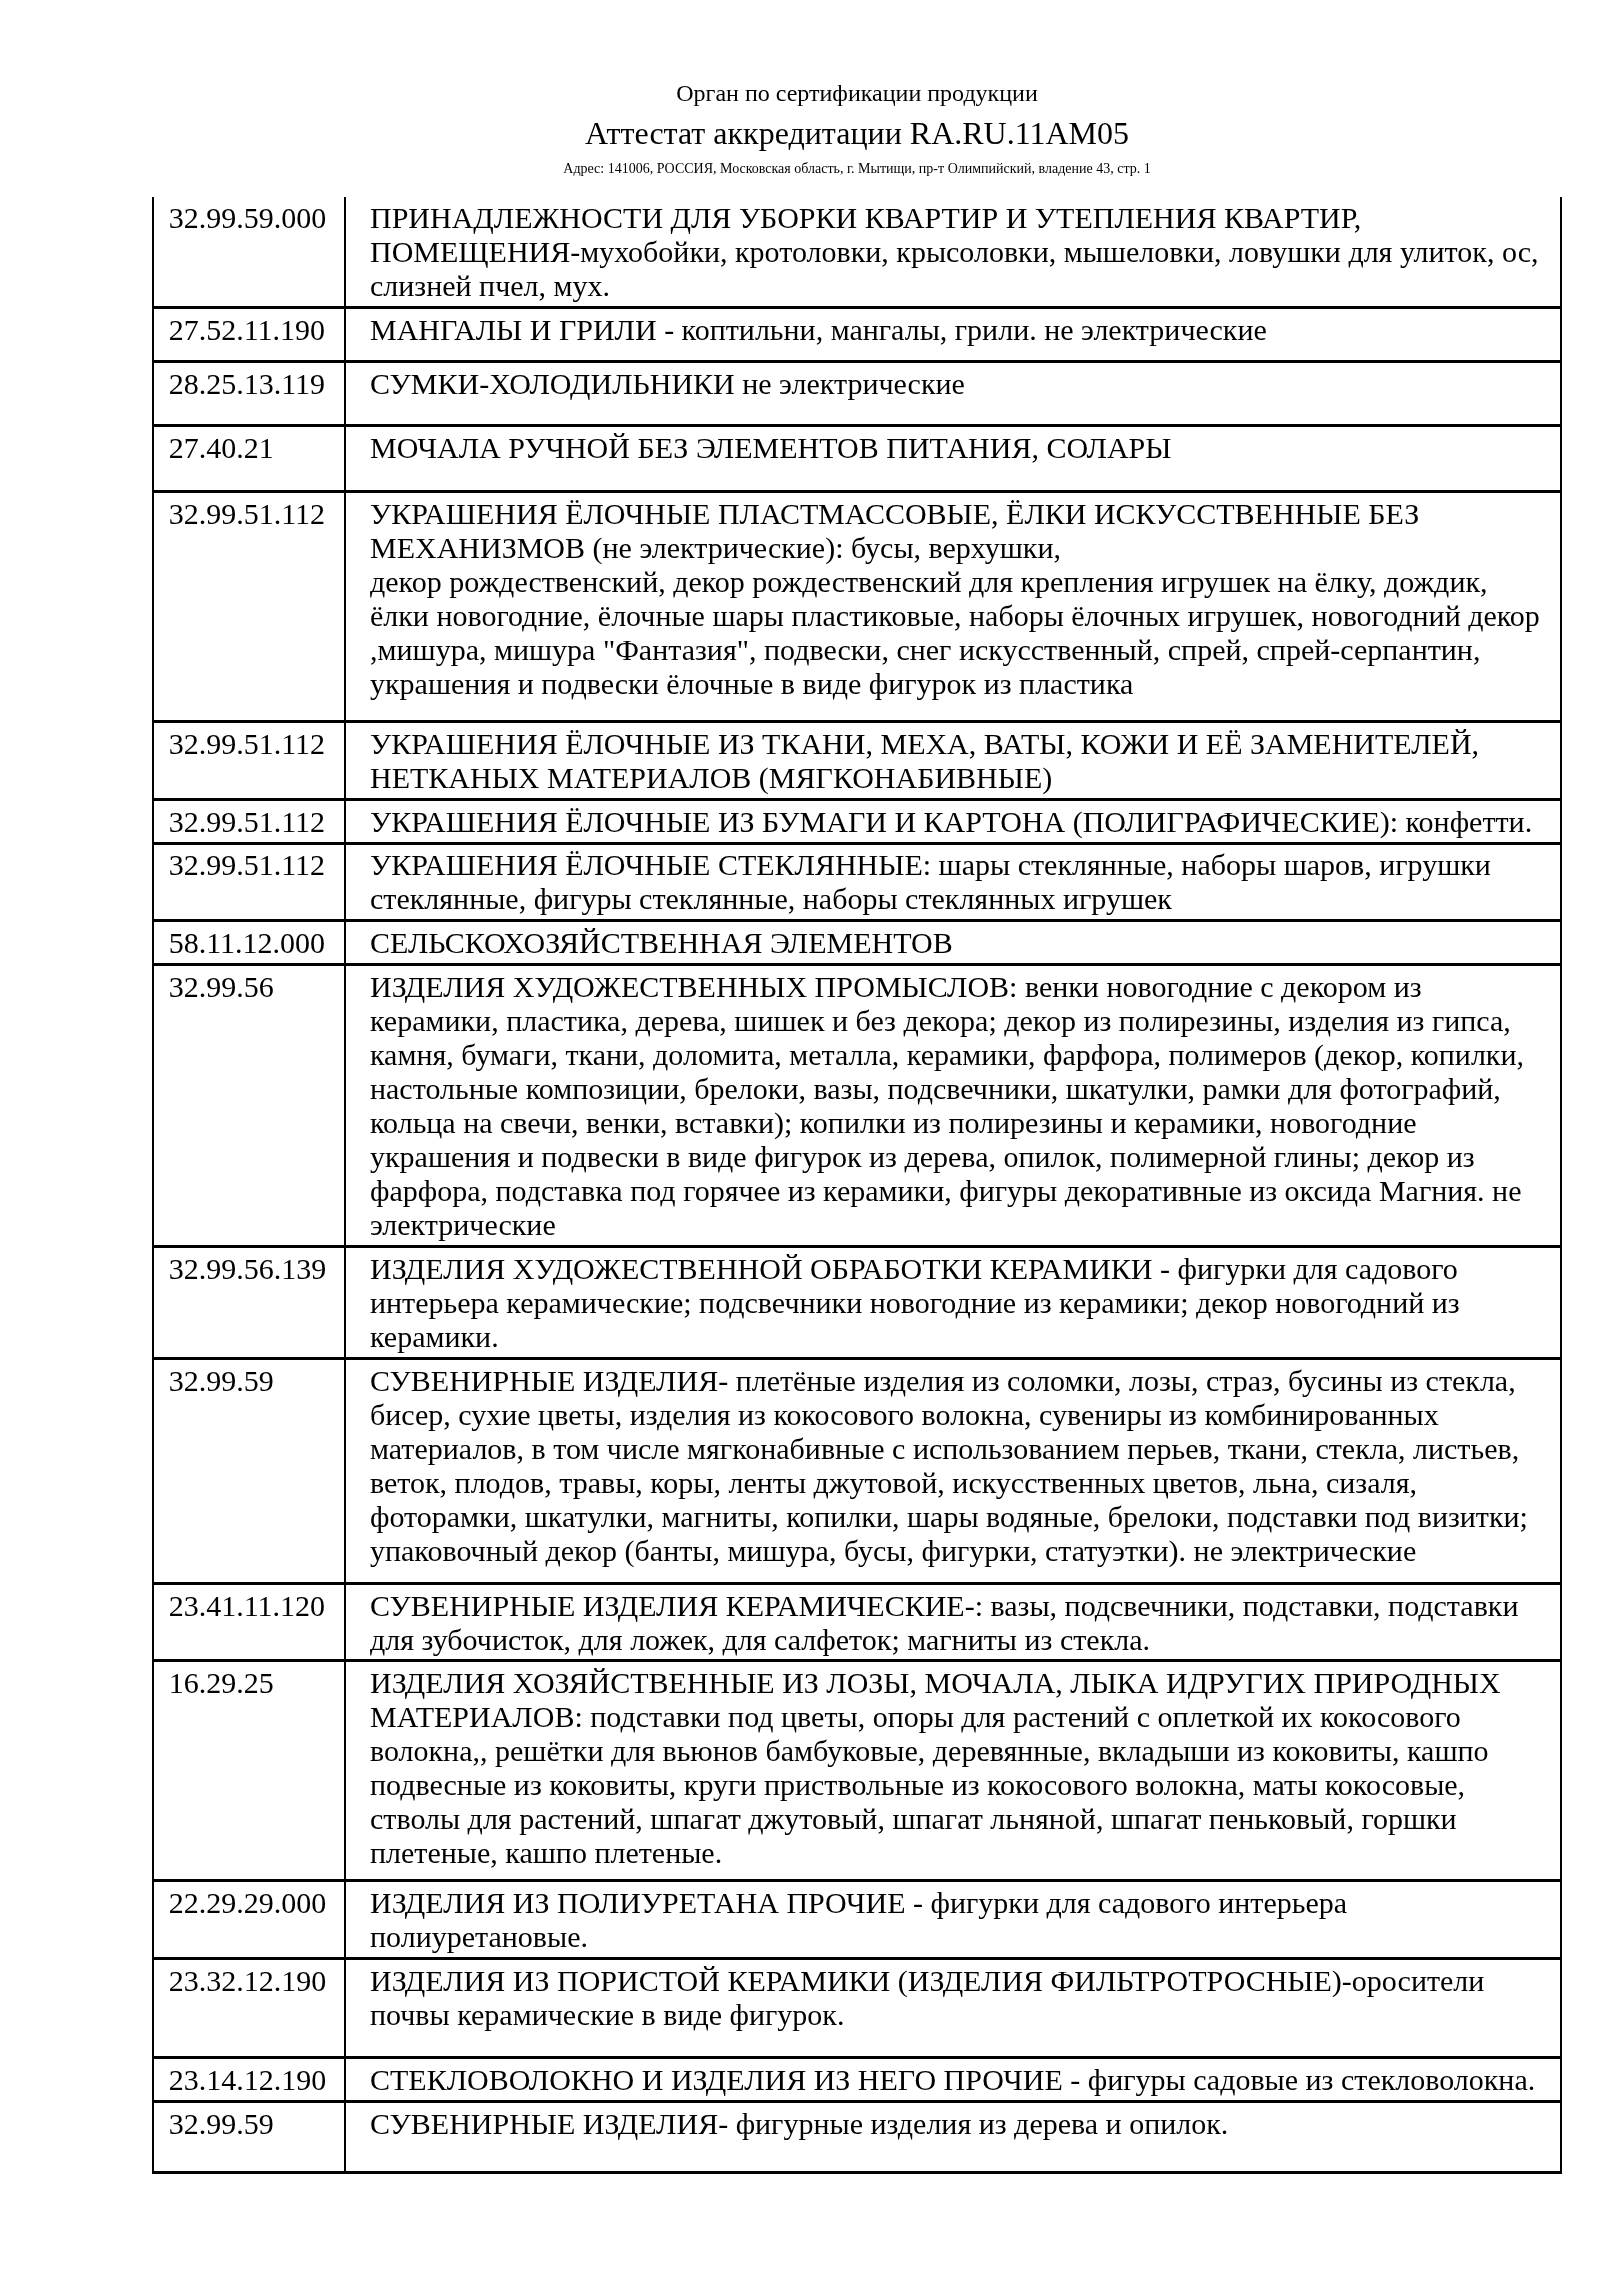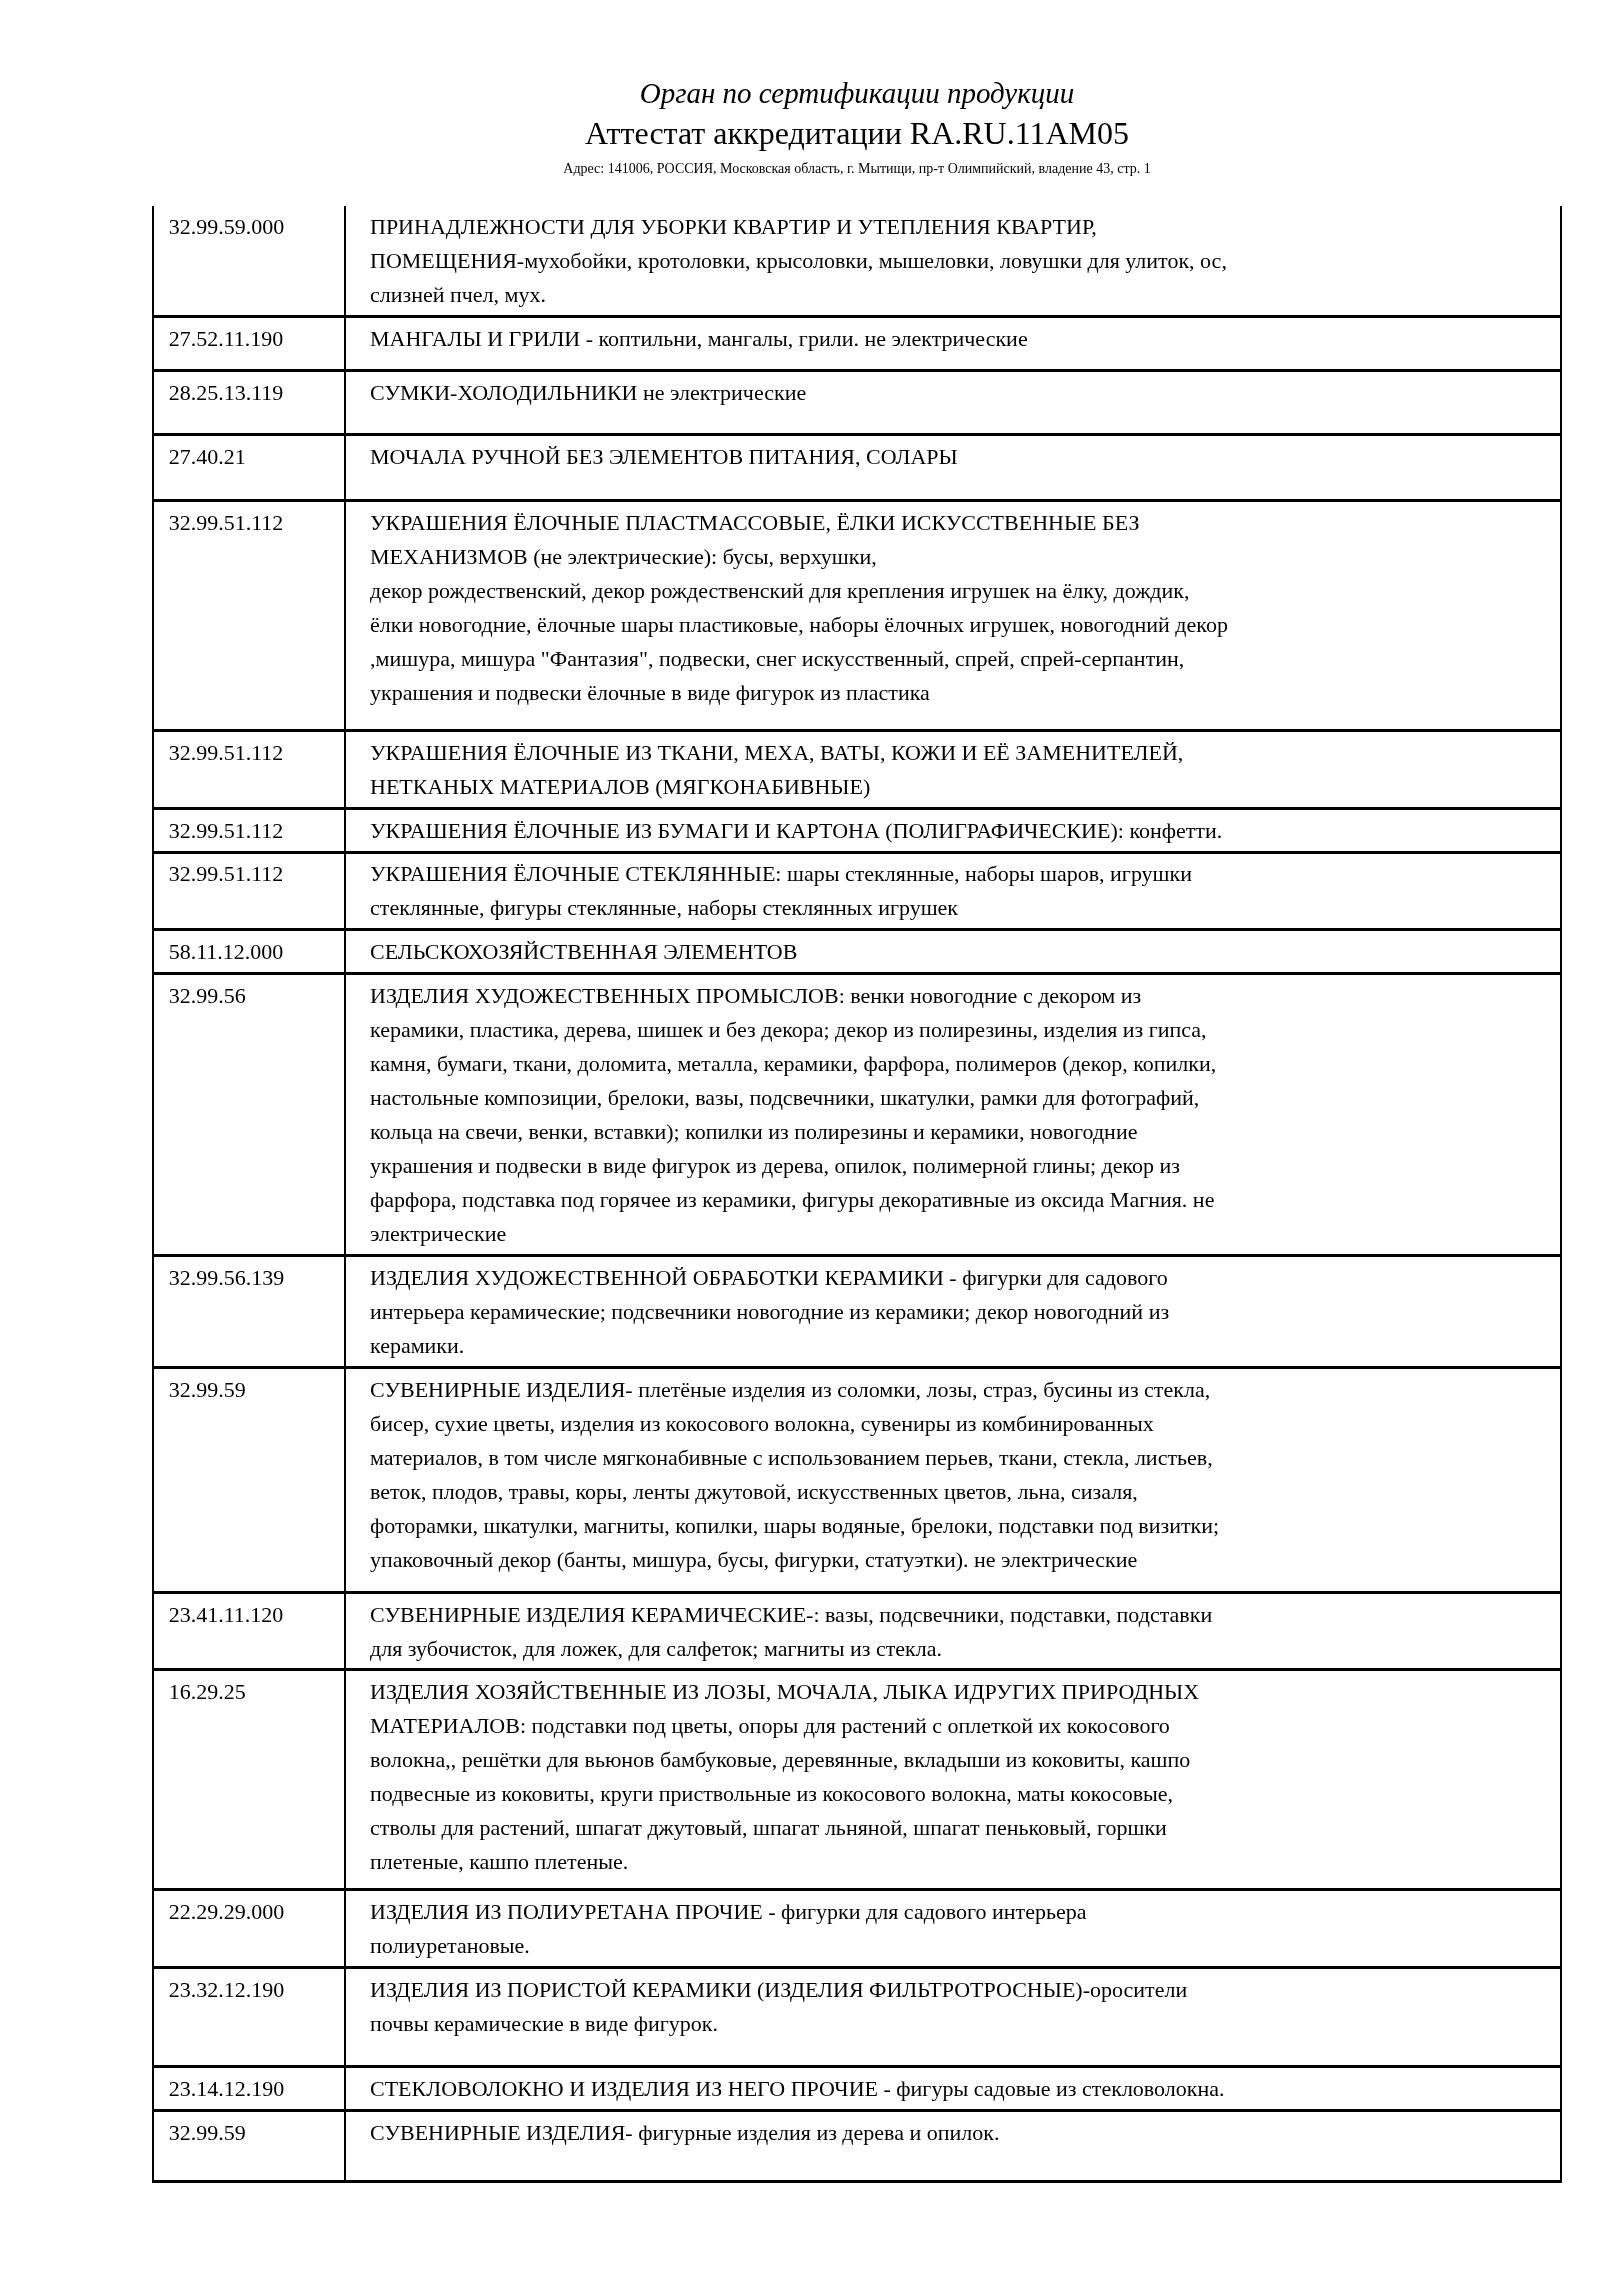--- a/index.html
+++ b/index.html
@@ -21,33 +21,33 @@
     box-sizing: border-box;
     padding-top: 74px;
   }
   .content {
     margin-left: 152px;
     width: 1410px;
   }
   .doc-header {
     text-align: center;
   }
-  .doc-header .h-line1 { font-size: 29px; line-height: 39px; font-style: italic; }
+  .doc-header .h-line1 { font-size: 24px; line-height: 39px; }
   .doc-header .h-line2 { font-size: 27.4px; line-height: 39px; }
   .doc-header .h-line3 { font-size: 32px; line-height: 41px; }
   .doc-header .h-line4 { font-size: 14px; line-height: 29px; }
 
   table.codes {
     border-collapse: collapse;
     table-layout: fixed;
     width: 1410px;
-    margin-top: 23px;
+    margin-top: 14px;
     border-left: 2px solid #000;
     border-right: 2px solid #000;
-    font-size: 22px;
+    font-size: 30px;
     line-height: 34px;
   }
   table.codes tr {
     border-bottom: 3.9px solid #000;
   }
   table.codes td {
     vertical-align: top;
     padding-top: 3.9px;
     padding-bottom: 2.9px;
   }

